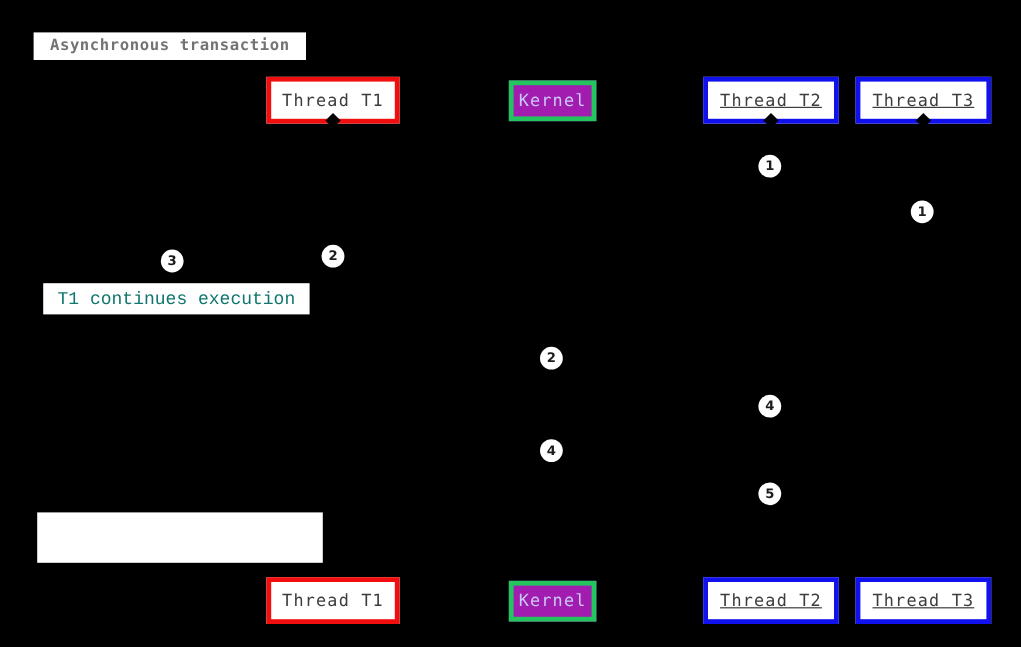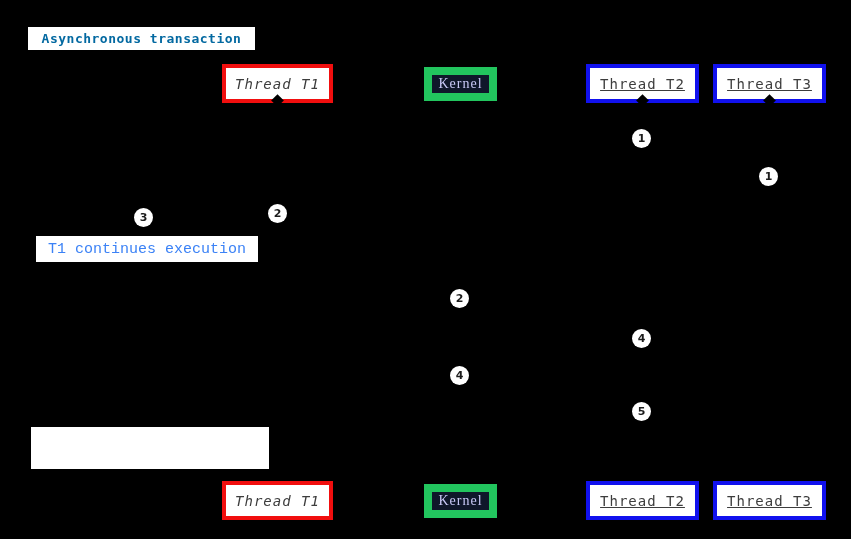--- a/index.html
+++ b/index.html
@@ -9,57 +9,56 @@
     height: 539px;
     background: #000;
     overflow: hidden;
     font-family: "DejaVu Sans Mono", monospace;
   }
   .title-box {
     position: absolute;
     left: 28px; top: 27px;
     width: 227px; height: 23px;
     background: #ffffff;
-    color: #0369a1;
+    color: #737373;
     font: bold 13px "DejaVu Sans Mono", monospace;
     display: flex; align-items: center; justify-content: center;
     letter-spacing: 0.5px;
   }
   .participant {
     position: absolute;
     background: #ffffff;
     color: #3d3d3d;
     font: 14px "DejaVu Sans Mono", monospace;
     letter-spacing: 1px;
     display: flex; align-items: center; justify-content: center;
     box-sizing: border-box;
   }
-  .border-red  { border: 4px solid #f10e0e; font-style: italic; }
+  .border-red  { border: 4px solid #f10e0e; }
   .border-blue { border: 4px solid #1111ee; text-decoration: underline; }
   .kernel {
-    background: #0f172a;
-    border: 8px solid #22c55e;
+    background: #a21caf;
+    border: 4px solid #22c55e;
     color: #c9c9f7;
-    font-family: Liberation Serif, serif;
   }
   .marker {
     position: absolute;
     width: 19px; height: 19px;
     border-radius: 50%;
     background: #ffffff;
     color: #1c1c1c;
     font: bold 11px "DejaVu Sans", sans-serif;
     display: flex; align-items: center; justify-content: center;
   }
   .note-box {
     position: absolute;
     left: 36px; top: 236px;
     width: 222px; height: 26px;
     background: #ffffff;
-    color: #3b82f6;
+    color: #0f766e;
     font: 15px "Liberation Mono", monospace;
     display: flex; align-items: center; justify-content: center;
   }
   .blank-box {
     position: absolute;
     left: 31px; top: 427px;
     width: 238px; height: 42px;
     background: #ffffff;
   }
   .notch {

